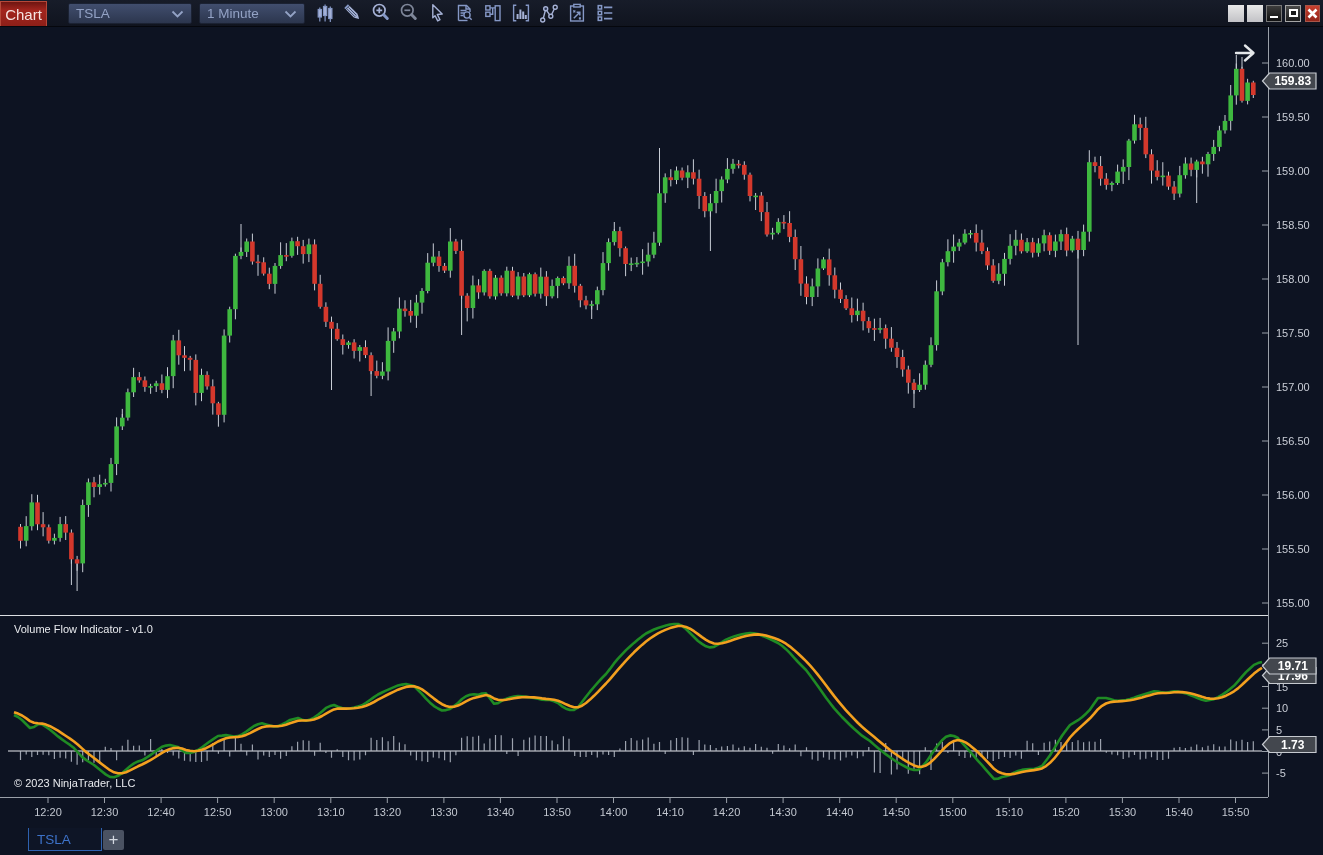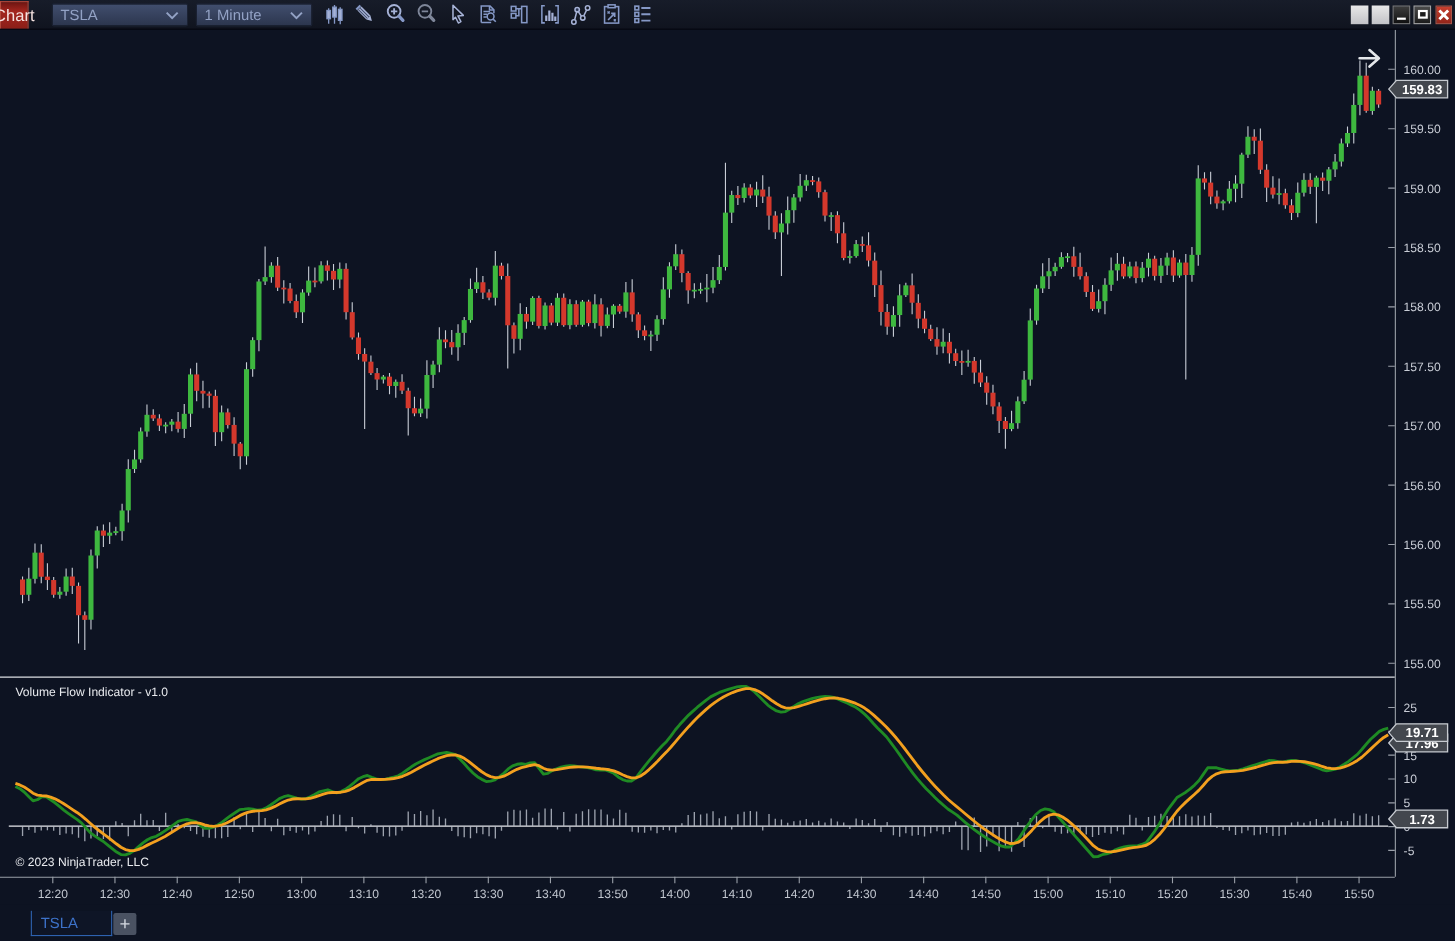--- a/index.html
+++ b/index.html
@@ -1,16 +1,16 @@
 <!DOCTYPE html>
 <html><head><meta charset="utf-8"><style>
 *{margin:0;padding:0;box-sizing:border-box}
 html,body{width:1323px;height:855px;overflow:hidden;background:#0d1322;font-family:"Liberation Sans",sans-serif}
 #toolbar{position:absolute;left:0;top:0;width:1323px;height:27px;background:linear-gradient(#171c29,#10141f);border-bottom:1px solid #05070d;display:flex;align-items:center}
-#chartbtn{width:26px;height:25px;margin-top:1px;background:linear-gradient(#6e1511,#a3251e 35%,#8c1f18);color:#f6e3e1;font-size:15px;display:flex;align-items:center;justify-content:center;border:1px solid #b5483a;border-bottom:none}
+#chartbtn{width:47px;height:25px;margin-top:1px;background:linear-gradient(#6e1511,#a3251e 35%,#8c1f18);color:#f6e3e1;font-size:15px;display:flex;align-items:center;justify-content:center;border:1px solid #b5483a;border-bottom:none}
 .dd{height:21px;background:linear-gradient(#414e6e,#2c364e);border:1px solid #1b2233;border-radius:2px;color:#93a2c5;font-size:13.5px;display:flex;align-items:center;padding:0 7px;position:relative}
 .dd .chev{margin-left:auto}
 #dd1{width:124px;margin-left:21px}
 #dd2{width:106px;margin-left:7px}
 .tbi{display:flex;align-items:center;justify-content:center;width:28px}
 #iconrow{display:flex;align-items:center;margin-left:6px}
 #winbtns{position:absolute;right:3px;top:5px;display:flex}
 .wb{width:15.5px;height:16.5px;margin-left:3.6px;display:flex;align-items:center;justify-content:center}
 #tabbar{position:absolute;left:0;top:822px;width:1323px;height:33px;background:#0d1322}
 #tsla-tab{position:absolute;left:28px;top:6px;width:74px;height:23px;border:1px solid #2e62b0;border-top:none;color:#3d72c9;font-size:13.5px;display:flex;align-items:center;padding-left:8px;background:#0e1526}

